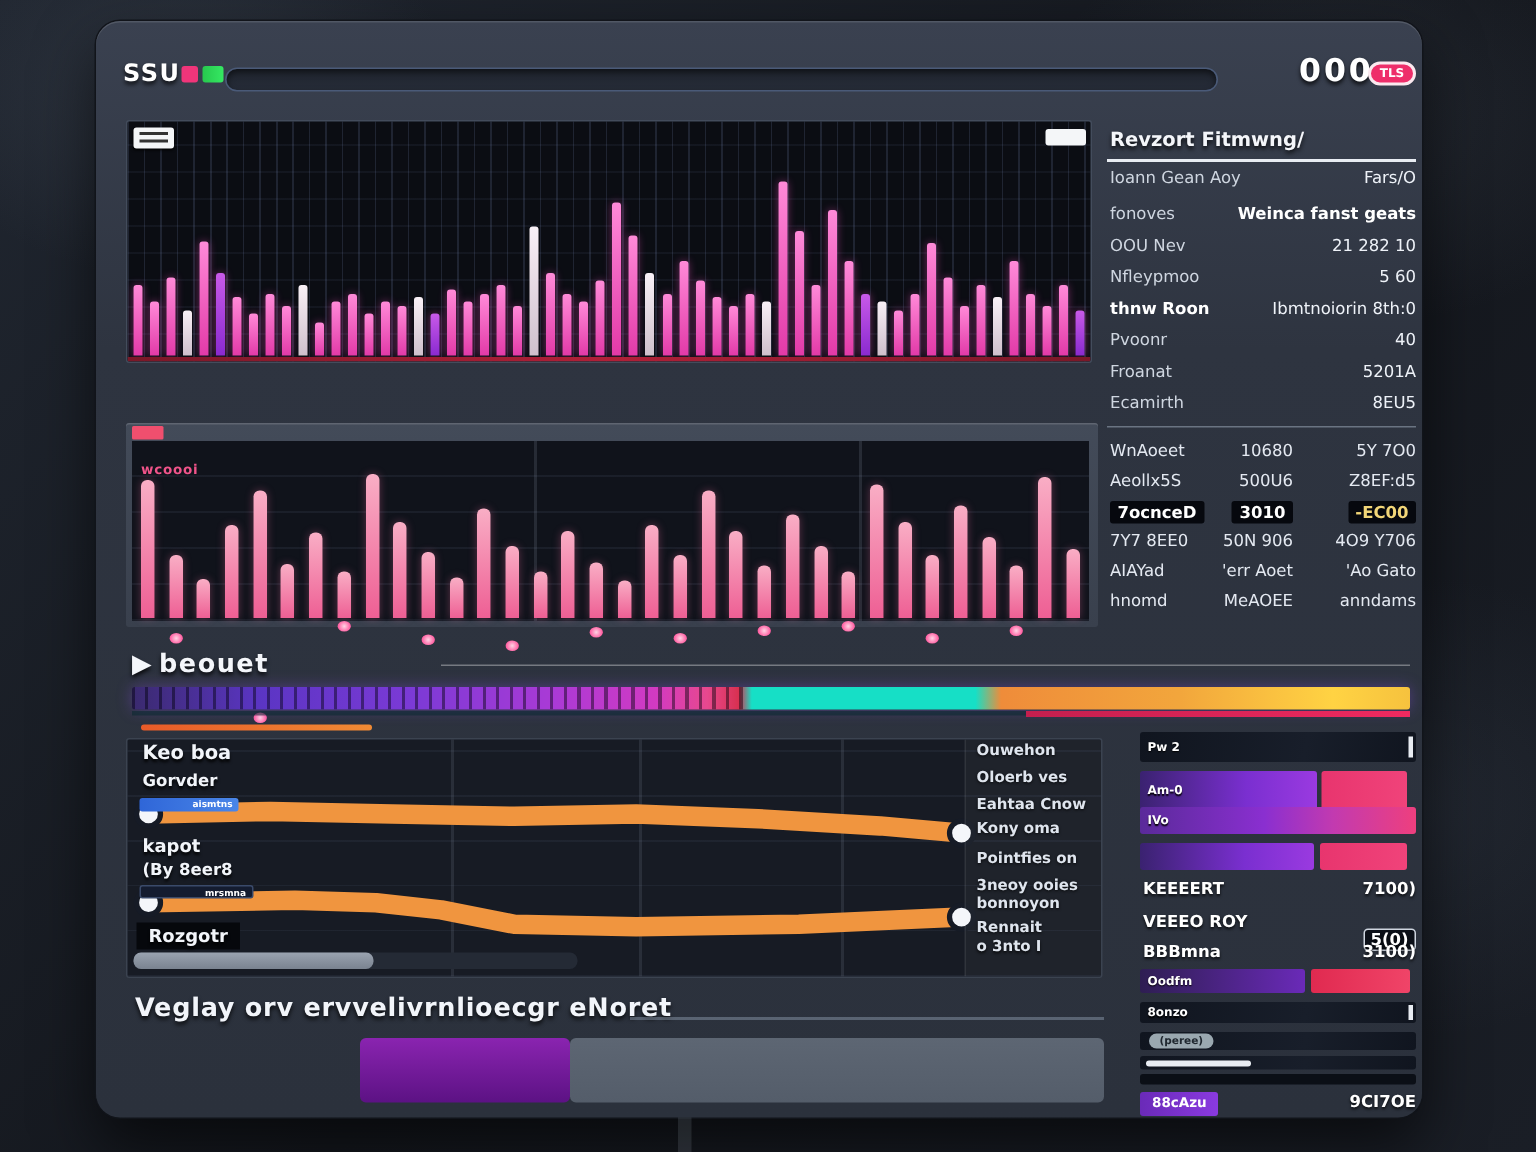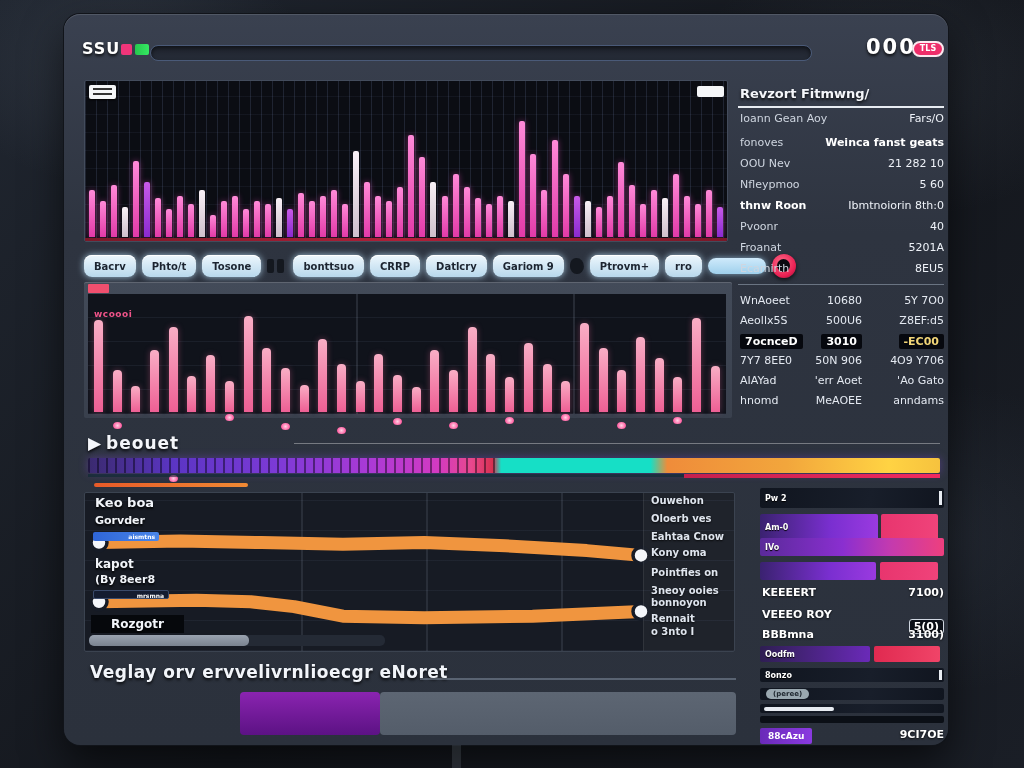--- a/index.html
+++ b/index.html
@@ -85,21 +85,21 @@
   .line-panel{position:absolute;left:20px;top:478px;width:651px;height:160px;background:#171b24;border:1px solid #3b4350;border-radius:2px;overflow:hidden;
     background-image:
       repeating-linear-gradient(0deg, rgba(140,160,200,.07) 0 1px, transparent 1px 30px),
       linear-gradient(90deg, transparent 0 216px, rgba(200,215,240,.1) 216px 218px, transparent 218px 341px, rgba(200,215,240,.1) 341px 343px, transparent 343px 476px, rgba(200,215,240,.1) 476px 478px, transparent 478px); text-align: right;}
   .line-panel svg{position:absolute;left:0;top:0;}
   .lp-label{position:absolute;color:#f2f5fa;font-weight:bold;text-shadow:0 2px 2px #000d;}
   .lp-1{left:10px;top:2px;font-size:13px;}
   .lp-2{left:10px;top:21px;font-size:11px;}
   .lp-3{left:10px;top:64px;font-size:12px;}
   .lp-4{left:10px;top:80px;font-size:11px;}
-  .lp-5{left:6px;top:122px;background:#06080c;padding:2px 20px;font-size:12px;}
+  .lp-5{left:6px;top:122px;background:#06080c;padding:2px 8px;font-size:12px;}
   .start-chip{position:absolute;height:9px;border-radius:2px;color:#fff;font-size:6px;font-weight:bold;line-height:9px;padding:0 4px;overflow:hidden;white-space:nowrap;}
   .sc1{left:8px;top:39px;width:66px;background:linear-gradient(90deg,#2f66d8,#4a86e8);}
   .sc2{left:8px;top:97px;width:76px;background:#141c30;border:1px solid #3a4a6a;}
   .legend-pane{position:absolute;right:0;top:0;width:91px;height:100%;background:rgba(255,255,255,.035);border-left:1px solid rgba(255,255,255,.08);}
   .note{position:absolute;left:7px;color:#dfe5ee;font-size:10px;font-weight:bold;white-space:nowrap;text-shadow:0 1px 2px #000c;}
   .scrollbar{position:absolute;left:4px;top:142px;width:296px;height:11px;border-radius:5px;background:#242a35;}
   .scrollbar .handle{position:absolute;left:0;top:0;width:160px;height:11px;border-radius:5px;background:linear-gradient(180deg,#9aa3b0,#7a8390);}
   
   .bottom-title{position:absolute;left:26px;top:648px;color:#f2f5fa;font-size:17px;font-weight:bold;letter-spacing:.5px;text-shadow:0 2px 3px #000c;}
   .bottom-rule{position:absolute;left:356px;top:664px;width:316px;height:2px;background:rgba(160,175,195,.4);}
@@ -216,38 +216,20 @@
           <div class="bar-t light" style="height: 28%;"></div>
           <div class="bar-t" style="height: 46%;"></div>
           <div class="bar-t" style="height: 30%;"></div>
           <div class="bar-t" style="height: 24%;"></div>
           <div class="bar-t" style="height: 34%;"></div>
           <div class="bar-t purple" style="height: 22%;"></div>
         </div>
       <div class="baseline"></div>
     </div>
 
-    <div class="chips-row" id="chips-row">
-        <div class="chip">Bacrv</div>
-        <div class="chip">Phto/t</div>
-        <div class="chip">Tosone</div>
-        <div class="chip-gap">
-          <b></b>
-          <b></b>
-        </div>
-        <div class="chip">bonttsuo</div>
-        <div class="chip">CRRP</div>
-        <div class="chip">Datlcry</div>
-        <div class="chip">Gariom 9</div>
-        <div class="chip-dot"></div>
-        <div class="chip">Ptrovm+</div>
-        <div class="chip">rro</div>
-        <div class="slider-track"></div>
-        <div class="knob"></div>
-      </div>
 
     <div class="mid-frame">
       <div class="mid-chip"></div>
       <div class="mid-inner">
         <span class="mid-label">wcoooi</span>
         <div class="bars" id="mid-bars">
             <div class="bar-m" style="height: 88%;"></div>
             <div class="bar-m" style="height: 40%;">
               <span class="glow-dot" style="left: 0px; bottom: -40%;"></span>
             </div>

